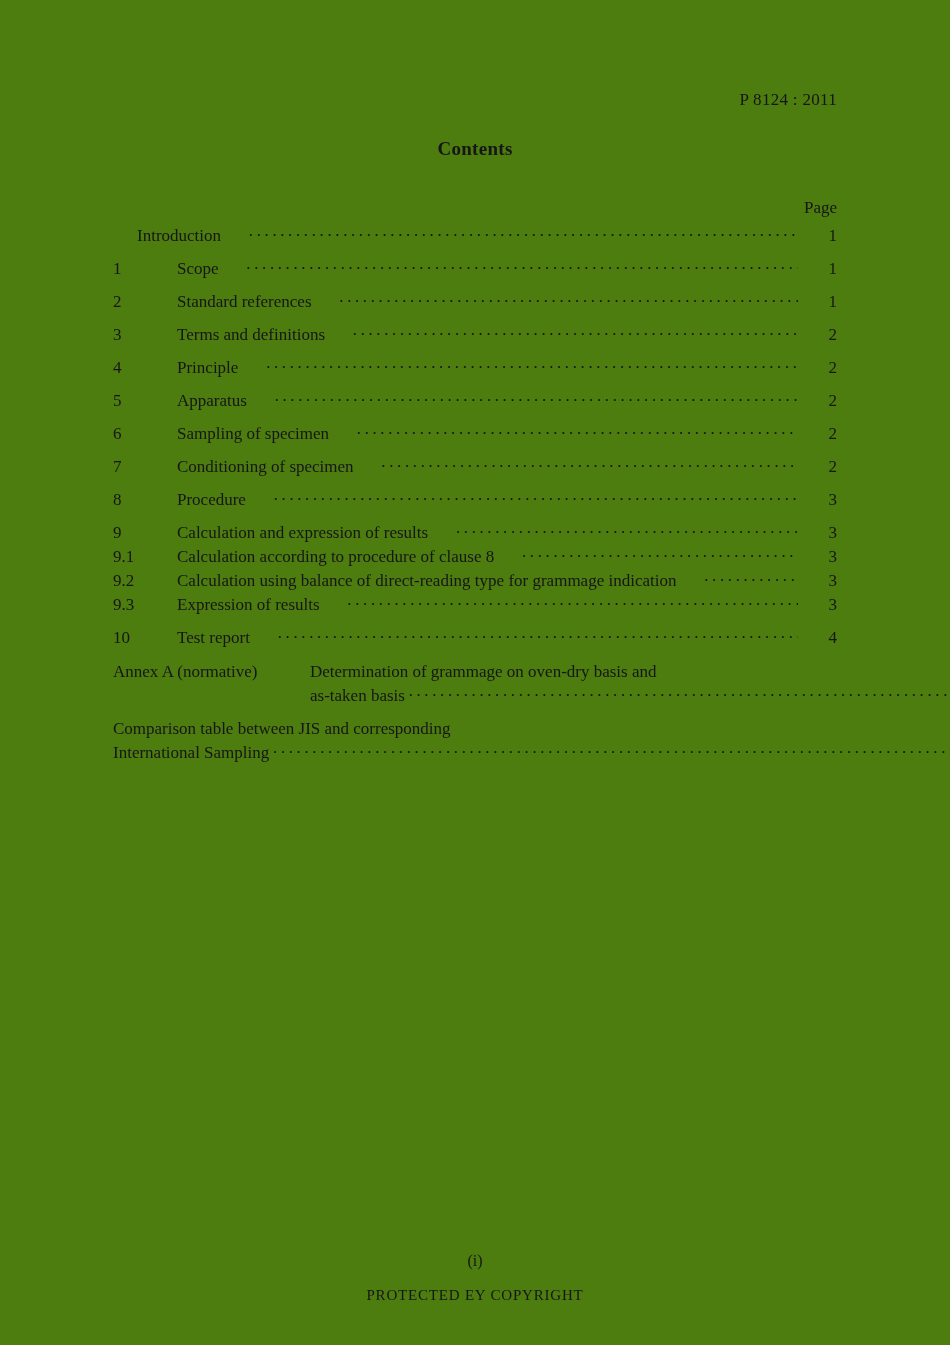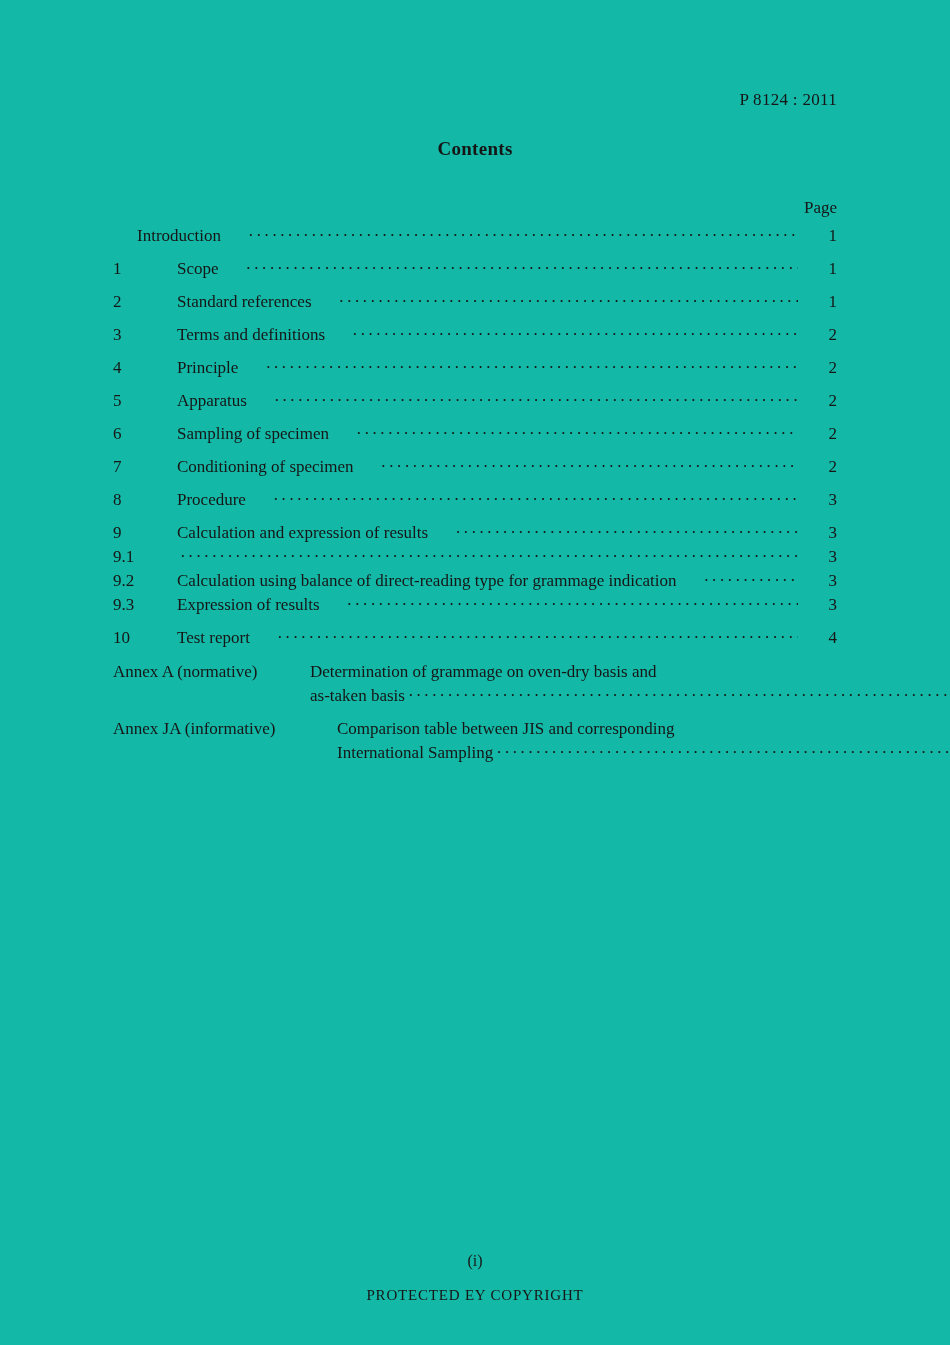--- a/index.html
+++ b/index.html
@@ -2,21 +2,21 @@
 <html><head>
 <meta charset="utf-8">
 <style>
   * { box-sizing: border-box; margin: 0; padding: 0; }
   html, body { background: #e8e8e8; }
   .page {
     position: relative;
     width: 950px;
     height: 1345px;
     margin: 0 auto;
-    background: #14b8a6;
+    background: #4d7c0f;
     font-family: "Liberation Serif", "DejaVu Serif", serif;
     color: #161616;
     font-size: 17px;
     overflow: hidden;
   }
   .doc-code {
     position: absolute;
     top: 90px;
     right: 113px;
     font-size: 17px;
@@ -186,20 +186,21 @@
 
     <div class="toc-row tight">
       <span class="num">9</span>
       <span class="label">Calculation and expression of results</span>
       <span class="leader"></span>
       <span class="pnum">3</span>
     </div>
 
     <div class="toc-row tight">
       <span class="num">9.1</span>
+      <span class="label">Calculation according to procedure of clause 8</span>
       <span class="leader"></span>
       <span class="pnum">3</span>
     </div>
 
     <div class="toc-row tight">
       <span class="num">9.2</span>
       <span class="label">Calculation using balance of direct-reading type for grammage indication</span>
       <span class="leader"></span>
       <span class="pnum">3</span>
     </div>
@@ -225,21 +226,20 @@
         <div class="desc-flex">
           <span>as-taken basis</span>
           <span class="leader"></span>
 
         </div>
       </div>
     </div>
 
 
     <div class="annex-row wide">
-      <span class="annex-label">Annex JA (informative)</span>
       <div class="annex-desc">
         <div>Comparison table between JIS and corresponding</div>
         <div class="desc-flex">
           <span>International Sampling</span>
           <span class="leader"></span>
 
         </div>
       </div>
     </div>
 

